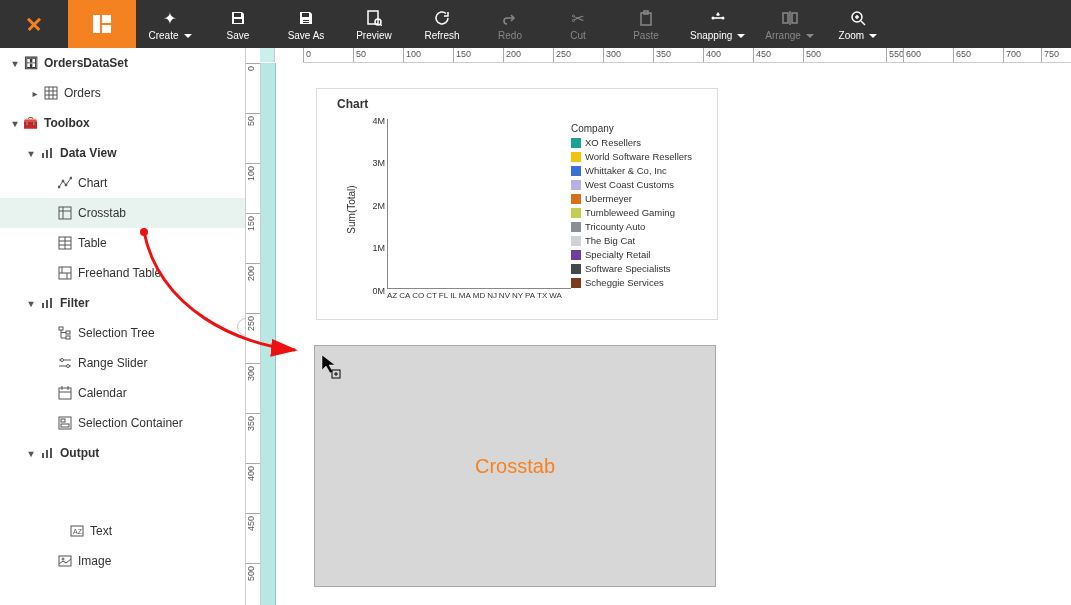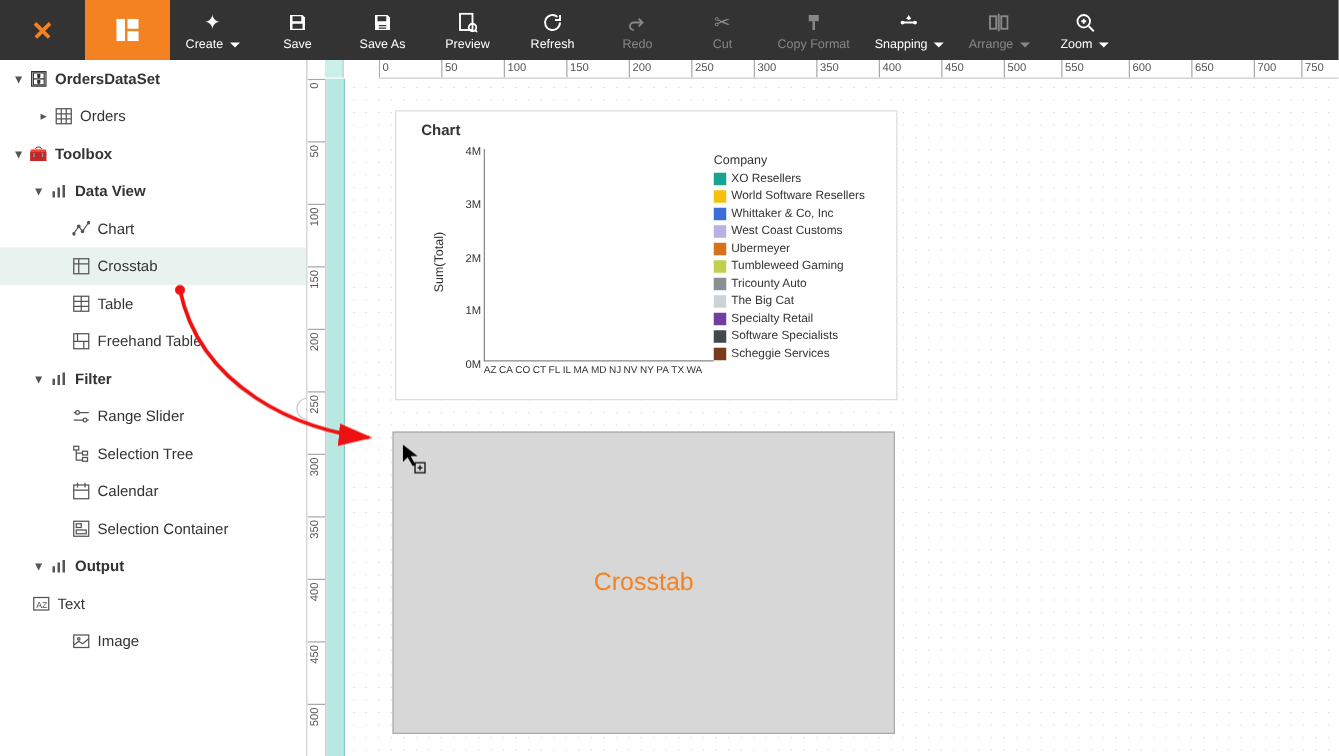--- a/index.html
+++ b/index.html
@@ -141,26 +141,26 @@
         <div class="tb-label">Redo</div>
       </div>
     <div class="tb-item disabled">
         <div class="tb-icon">
           <span class="glyph">✂</span>
         </div>
         <div class="tb-label">Cut</div>
       </div>
     <div class="tb-item disabled">
         <div class="tb-icon">
-          <svg width="16" height="16" viewBox="0 0 16 16" fill="#888">
-            <rect x="4" y="2" width="8" height="5"></rect>
-            <rect x="7" y="7" width="2" height="7"></rect>
-          </svg>
-        </div>
-        <div class="tb-label">Copy Format</div>
+          <svg width="16" height="16" viewBox="0 0 16 16" fill="none" stroke="#888" stroke-width="1.5">
+            <rect x="3" y="3" width="10" height="12"></rect>
+            <rect x="6" y="1" width="4" height="3"></rect>
+          </svg>
+        </div>
+        <div class="tb-label">Paste</div>
       </div>
     <div class="tb-item">
         <div class="tb-icon">
           <svg width="16" height="16" viewBox="0 0 16 16" fill="#fff">
             <circle cx="3" cy="8" r="1.5"></circle>
             <circle cx="13" cy="8" r="1.5"></circle>
             <rect x="3" y="7.2" width="10" height="1.6"></rect>
             <path d="M8 2l2 3-2 1-2-1z"></path>
           </svg>
         </div>
@@ -280,42 +280,42 @@
                 <rect x="2" y="7" width="2" height="5"></rect>
                 <rect x="6" y="4" width="2" height="8"></rect>
                 <rect x="10" y="2" width="2" height="10"></rect>
               </svg>
             </span>
             <span class="tlabel">Filter</span>
           </div>
         <div class="tree-row" style="padding-left:56px;">
             <span class="ticon">
               <svg width="14" height="14" viewBox="0 0 14 14" fill="none" stroke="#555">
+                <rect x="1" y="1" width="4" height="3"></rect>
+                <rect x="8" y="5" width="4" height="3"></rect>
+                <rect x="8" y="10" width="4" height="3"></rect>
+                <path d="M3 4v8h5M3 6.5h5"></path>
+              </svg>
+            </span>
+            <span class="tlabel">Selection Tree</span>
+          </div>
+        <div class="tree-row" style="padding-left:56px;">
+            <span class="ticon">
+              <svg width="14" height="14" viewBox="0 0 14 14" fill="none" stroke="#555">
                 <line x1="1" y1="4" x2="13" y2="4"></line>
                 <circle cx="4" cy="4" r="1.5" fill="#fff"></circle>
                 <line x1="1" y1="10" x2="13" y2="10"></line>
                 <circle cx="10" cy="10" r="1.5" fill="#fff"></circle>
               </svg>
             </span>
             <span class="tlabel">Range Slider</span>
           </div>
         <div class="tree-row" style="padding-left:56px;">
             <span class="ticon">
               <svg width="14" height="14" viewBox="0 0 14 14" fill="none" stroke="#555">
-                <rect x="1" y="1" width="4" height="3"></rect>
-                <rect x="8" y="5" width="4" height="3"></rect>
-                <rect x="8" y="10" width="4" height="3"></rect>
-                <path d="M3 4v8h5M3 6.5h5"></path>
-              </svg>
-            </span>
-            <span class="tlabel">Selection Tree</span>
-          </div>
-        <div class="tree-row" style="padding-left:56px;">
-            <span class="ticon">
-              <svg width="14" height="14" viewBox="0 0 14 14" fill="none" stroke="#555">
                 <rect x="1" y="2" width="12" height="11"></rect>
                 <line x1="1" y1="6" x2="13" y2="6"></line>
                 <line x1="4" y1="0" x2="4" y2="4"></line>
                 <line x1="10" y1="0" x2="10" y2="4"></line>
               </svg>
             </span>
             <span class="tlabel">Calendar</span>
           </div>
         <div class="tree-row" style="padding-left:56px;">
             <span class="ticon">
@@ -331,21 +331,21 @@
             <span class="chev">▾</span>
             <span class="ticon">
               <svg width="14" height="14" viewBox="0 0 14 14" fill="#555">
                 <rect x="2" y="7" width="2" height="5"></rect>
                 <rect x="6" y="4" width="2" height="8"></rect>
                 <rect x="10" y="2" width="2" height="10"></rect>
               </svg>
             </span>
             <span class="tlabel">Output</span>
           </div>
-        <div class="tree-row" style="padding-left:24px;">
+        <div class="tree-row" style="padding-left:68px;margin-top:48px;">
             <span class="ticon">
               <svg width="14" height="14" viewBox="0 0 14 14" fill="none" stroke="#555">
                 <rect x="1" y="2" width="12" height="10"></rect>
                 <text x="3" y="10" font-size="7" fill="#555" stroke="none">AZ</text>
               </svg>
             </span>
             <span class="tlabel">Text</span>
           </div>
         <div class="tree-row" style="padding-left:56px;">
             <span class="ticon">
@@ -392,21 +392,21 @@
             </div>
             <div class="tick" style="left: 400px;">
               <span>400</span>
             </div>
             <div class="tick" style="left: 450px;">
               <span>450</span>
             </div>
             <div class="tick" style="left: 500px;">
               <span>500</span>
             </div>
-            <div class="tick" style="left: 546px;">
+            <div class="tick" style="left: 583px;">
               <span>550</span>
             </div>
             <div class="tick" style="left: 600px; text-decoration: underline;">
               <span>600</span>
             </div>
             <div class="tick" style="left: 650px;">
               <span>650</span>
             </div>
             <div class="tick" style="left: 700px;">
               <span>700</span>

